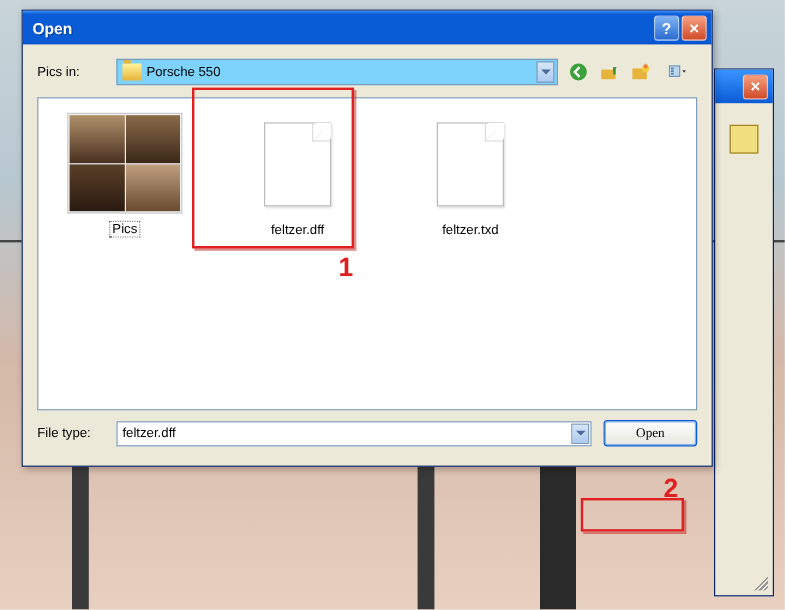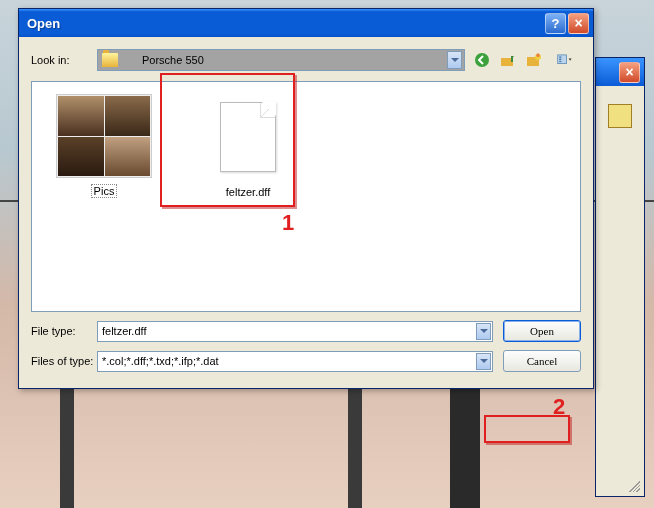--- a/index.html
+++ b/index.html
@@ -61,25 +61,24 @@
 
   .body { padding: 12px 12px 8px 12px; flex: 1; display: flex; flex-direction: column; }
 
   .row { display: flex; align-items: center; margin-bottom: 6px; }
   .row .lbl { width: 66px; }
 
   .folder-combo {
     flex: 1;
     height: 22px;
     border: 1px solid #7f9db9;
-    background: #a3a3a3;
+    background: #7dd3fc;
     display: flex;
     align-items: center;
     padding: 0 2px 0 4px;
-    gap: 20px;
   }
   .folder-combo .dropbtn {
     width: 15px; height: 18px;
     background: linear-gradient(to bottom, #d7e5f6, #aecaf0);
     border: 1px solid #7f9db9;
     display: flex; align-items: center; justify-content: center;
   }
   .folder-icon {
     width: 16px; height: 14px;
     margin-right: 4px;
@@ -245,21 +244,21 @@
 
 <div class="dialog">
   <div class="titlebar">
     <span class="title">Open</span>
     <div class="titlebtn help">?</div>
     <div class="titlebtn close">×</div>
   </div>
 
   <div class="body">
     <div class="row">
-      <span class="lbl">Look in:</span>
+      <span class="lbl">Pics in:</span>
       <div class="folder-combo">
         <div class="folder-icon"></div>
         <span class="folder-text">Porsche 550</span>
         <div class="dropbtn">
             <div class="chev"></div>
           </div>
       </div>
       <div class="toolbtns">
         <div class="toolbtn">
           <svg viewBox="0 0 16 16">
@@ -300,47 +299,39 @@
             <div></div>
             <div></div>
             <div></div>
           </div>
         <span class="fname sel">Pics</span>
       </div>
       <div class="fileitem">
         <div class="pageicon"></div>
         <span class="fname">feltzer.dff</span>
       </div>
+      <div class="fileitem">
+        <div class="pageicon"></div>
+        <span class="fname">feltzer.txd</span>
+      </div>
     </div>
 
     <div class="bottom">
       <div class="row">
         <span class="lbl">File type:</span>
         <div class="textinput combo">
           <span>feltzer.dff</span>
           <div class="dropbtn">
               <div class="chev"></div>
             </div>
         </div>
         <div class="xpbtn default">
             <span>Open</span>
           </div>
       </div>
-      <div class="row">
-        <span class="lbl">Files of type:</span>
-        <div class="textinput combo">
-          <span>*.col;*.dff;*.txd;*.ifp;*.dat</span>
-          <div class="dropbtn">
-              <div class="chev"></div>
-            </div>
-        </div>
-        <div class="xpbtn">
-            <span>Cancel</span>
-          </div>
-      </div>
     </div>
   </div>
 </div>
 
 <div class="redbox r1"></div>
 <div class="anno a1">1</div>
 <div class="redbox r2"></div>
 <div class="anno a2">2</div>
 
 </body></html>

